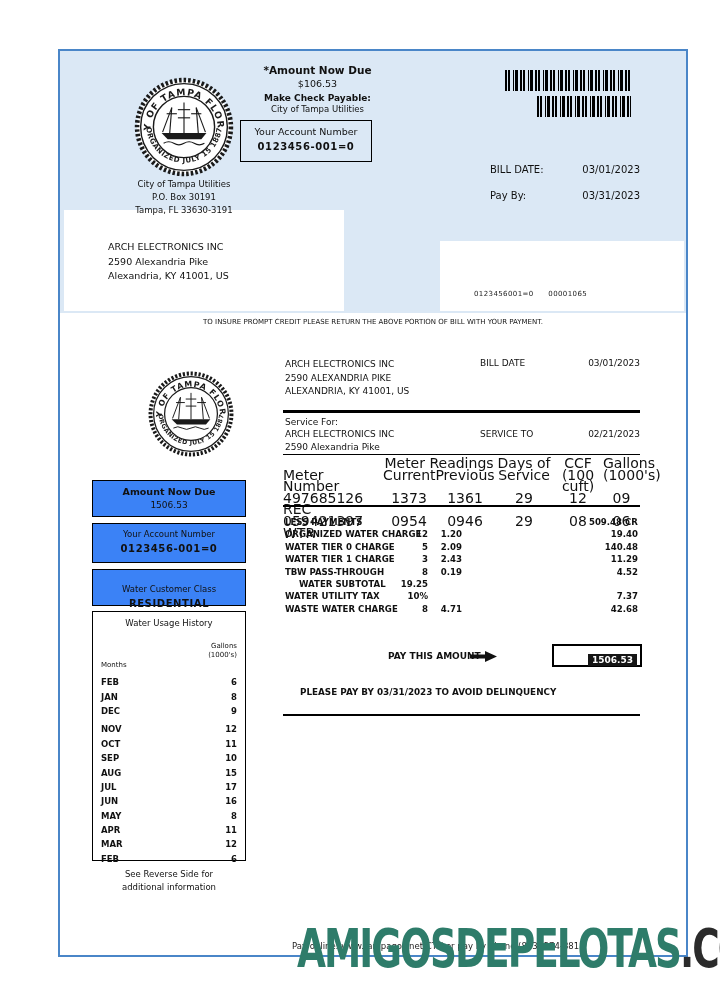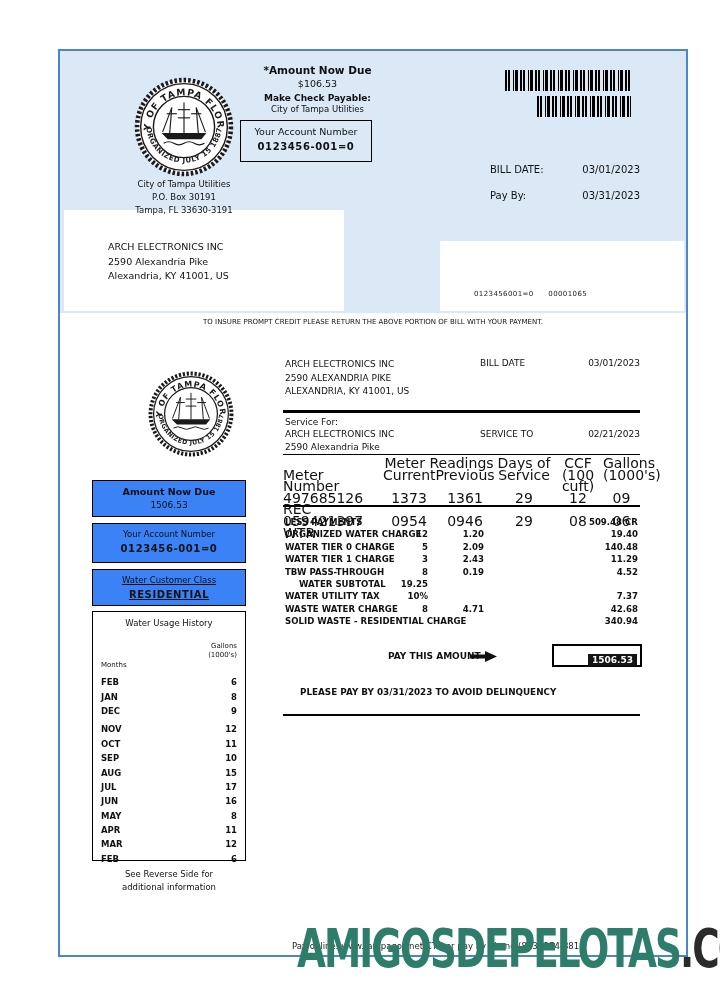--- a/index.html
+++ b/index.html
@@ -43,21 +43,21 @@
   .date-row { left:490px; width:150px; display:flex; justify-content:space-between; font-size:10px; }
   .mail-addr { left:108px; top:240px; font-size:9.5px; line-height:14.5px; }
   .scanline { left:474px; top:290px; font-size:7px; letter-spacing:0.4px; color:#222; }
   .scanline span { margin-right:12px; }
   .return-notice { left:58px; top:318px; width:630px; text-align:center; font-size:7px; color:#111; }
 
   
   .lbox { left:92px; width:154px; border:1.6px solid #000; text-align:center; background:#3b82f6; }
   .lb1 { top:480px; height:37px; padding-top:5px; }
   .lb2 { top:523px; height:40px; padding-top:5px; }
-  .lb3 { top:569px; height:37px; padding-top:5px;text-decoration:underline; }
+  .lb3 { top:569px; height:37px; padding-top:14px; }
   .lb-label-b { font-size:9.5px; font-weight:bold; }
   .lb-label { font-size:8.5px; }
   .lb-value { font-size:9px; margin-top:3px; }
   .lb-value-b { font-size:10px; font-weight:bold; letter-spacing:0.6px; margin-top:4px; }
   .usage-box { left:92px; top:611px; width:154px; height:250px; border:1.6px solid #000; background:#fff; }
   .usage-title { font-size:8.5px; text-align:center; margin-top:6px; }
   .usage-colhead-r { font-size:7px; text-align:right; padding-right:8px; margin-top:14px; line-height:9px; }
   .usage-colhead-l { font-size:7px; padding-left:8px; margin-top:1px; }
   .usage-rows { margin-top:6px; }
   .usage-row { display:flex; justify-content:space-between; padding:0 8px;
@@ -78,21 +78,21 @@
                  grid-template-columns:100px 52px 60px 58px 50px 37px;
                  font-size:14px; line-height:11.6px; }
   .meter-table .span2 { grid-column:2/4; text-align:center; }
   .meter-table .c { text-align:center; }
 
   .charges { left:283px; top:517px; width:357px; }
   .charge-row { position:relative; height:12.4px; font-size:8.6px; font-weight:bold; }
   .ch-label { position:absolute; left:2px; white-space:nowrap; }
   .ch-label.indent { left:16px; }
   .ch-qty { position:absolute; left:95px; width:50px; text-align:right; }
-  .ch-rate { position:absolute; left:145px; width:56px; text-align:right; }
+  .ch-rate { position:absolute; left:145px; width:34px; text-align:right; }
   .ch-amt { position:absolute; right:2px; width:110px; text-align:right; }
 
   .pay-label { left:388px; top:651px; font-size:9px; font-weight:bold; }
   .pay-arrow { left:470px; top:651px; }
   .pay-box { left:552px; top:644px; width:90px; height:23px; border:2px solid #000;
              background:#fff; text-align:right; padding:2px 3px; }
   .pay-box span { background:#151515; color:#fff; font-size:9px; font-weight:bold; padding:1px 4px; }
   .delinq { left:300px; top:687px; font-size:8.8px; font-weight:bold; }
 
   
@@ -364,26 +364,20 @@
         <span class="ch-qty">10%</span>
         <span class="ch-rate"></span>
         <span class="ch-amt">7.37</span>
       </div>
     <div class="charge-row">
         <span class="ch-label">WASTE WATER CHARGE</span>
         <span class="ch-qty">8</span>
         <span class="ch-rate">4.71</span>
         <span class="ch-amt">42.68</span>
       </div>
-    <div class="charge-row">
-        <span class="ch-label">SOLID WASTE - RESIDENTIAL CHARGE</span>
-        <span class="ch-qty"></span>
-        <span class="ch-rate"></span>
-        <span class="ch-amt">340.94</span>
-      </div>
   </div>
 
   <div class="a pay-label">PAY THIS AMOUNT</div>
   <svg class="a pay-arrow" width="28" height="11">
     <path d="M0,3.5 h15 v-3.5 l12,5.5 -12,5.5 v-3.5 h-15 z" fill="#111"></path>
   </svg>
   <div class="a pay-box">
     <span>1506.53</span>
   </div>
 

